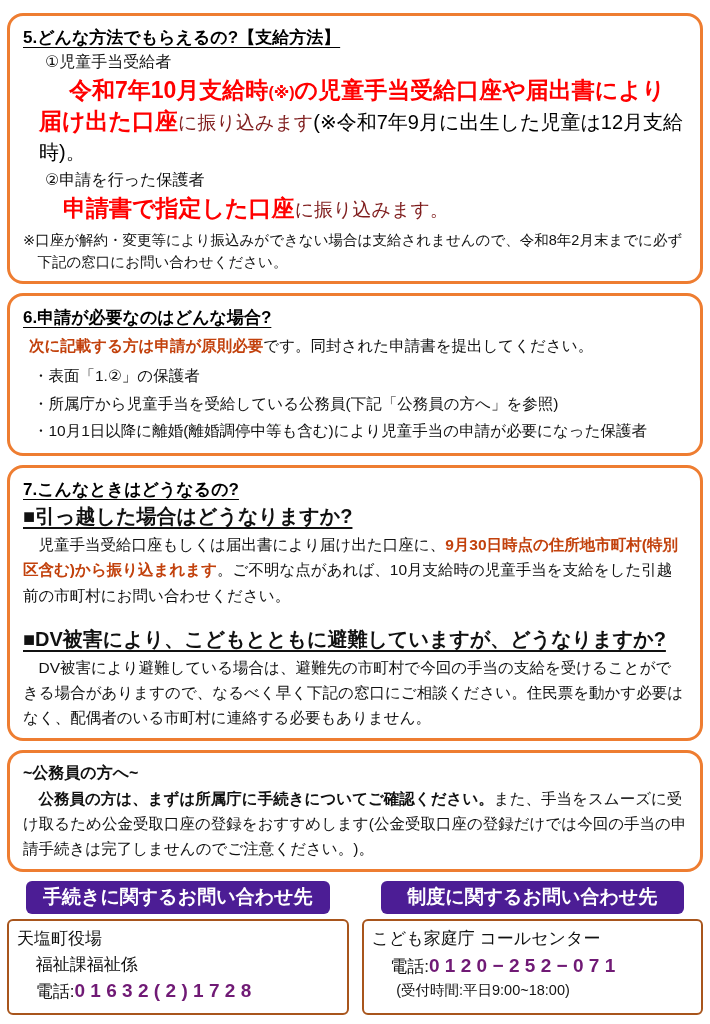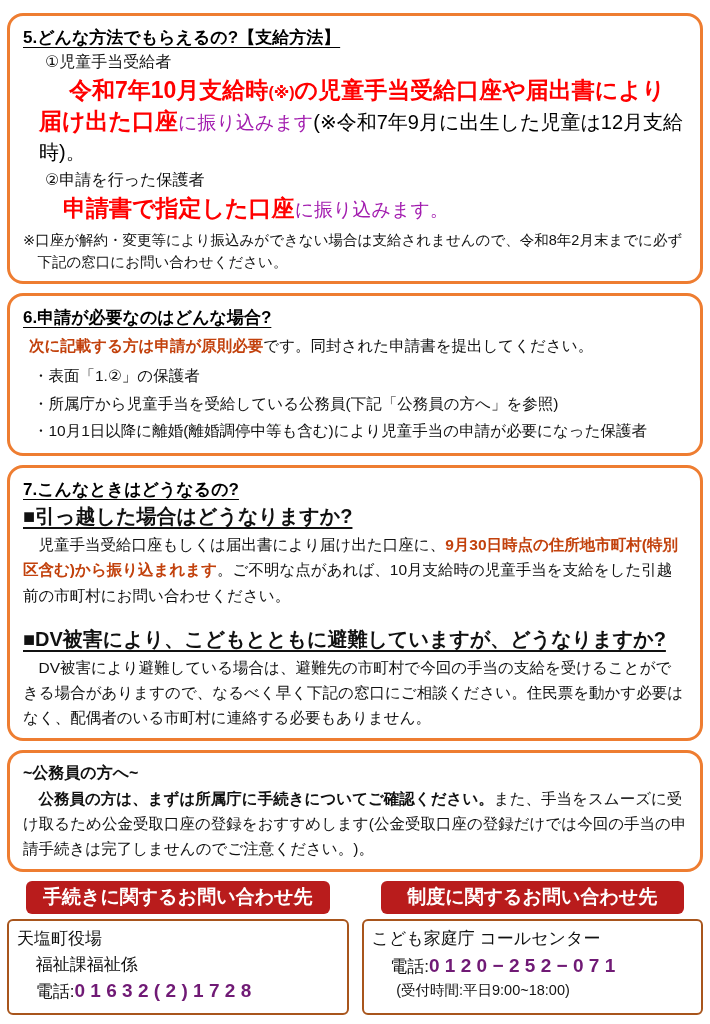--- a/index.html
+++ b/index.html
@@ -32,21 +32,21 @@
   }
   .lvl1{margin:3px 0 0 22px;font-size:16px;}
   .payline{
     margin:2px 0 0 6px;
     padding-left:10px;text-indent:30px;
     font-size:22px;line-height:1.35;
   }
   .payline2{margin:2px 0 0 6px;padding-left:34px;font-size:22px;line-height:1.35;}
   .red-big{color:#ff0000;font-weight:bold;font-size:23px;}
   .red-mark{color:#ff0000;font-weight:bold;font-size:16px;}
-  .blk-mid{color:#a21caf;font-weight:normal;font-size:19px;}
+  .blk-mid{color:#7f1d1d;font-weight:normal;font-size:19px;}
   .blk-paren{color:#000;font-size:20px;}
   .note{
     margin:6px 0 0 0;
     padding-left:1em;text-indent:-1em;
     font-size:14.5px;line-height:1.5;
   }
   .lead{margin:4px 0 0 6px;font-size:15.5px;line-height:1.7;}
   .red-bold{color:#c2410c;font-weight:bold;}
   ul.bullets{list-style:none;margin:2px 0 0 10px;padding:0;}
   ul.bullets li{
@@ -61,21 +61,21 @@
   .para{margin:2px 0 0 0;font-size:15.5px;line-height:1.62;text-indent:1em;}
   .gap{height:16px;}
   .civil-title{margin:4px 0 2px 0;font-size:16px;font-weight:bold;}
   .contacts{
     display:flex;gap:13px;
     margin:9px 7px 0 7px;
   }
   .contact{flex:1;display:flex;flex-direction:column;}
   .contact-header{
     margin:0 19px;
-    background:#b91c1c;color:#fff;
+    background:#4c1d95;color:#fff;
     font-size:19px;font-weight:bold;text-align:center;
     border-radius:6px;padding:3px 0 4px 0;
   }
   .contact-body{
     margin-top:5px;
     border:2px solid #a8551c;border-radius:6px;
     padding:5px 8px 7px 8px;
     font-size:17px;line-height:1.5;
     flex:1;box-sizing:border-box;
   }

